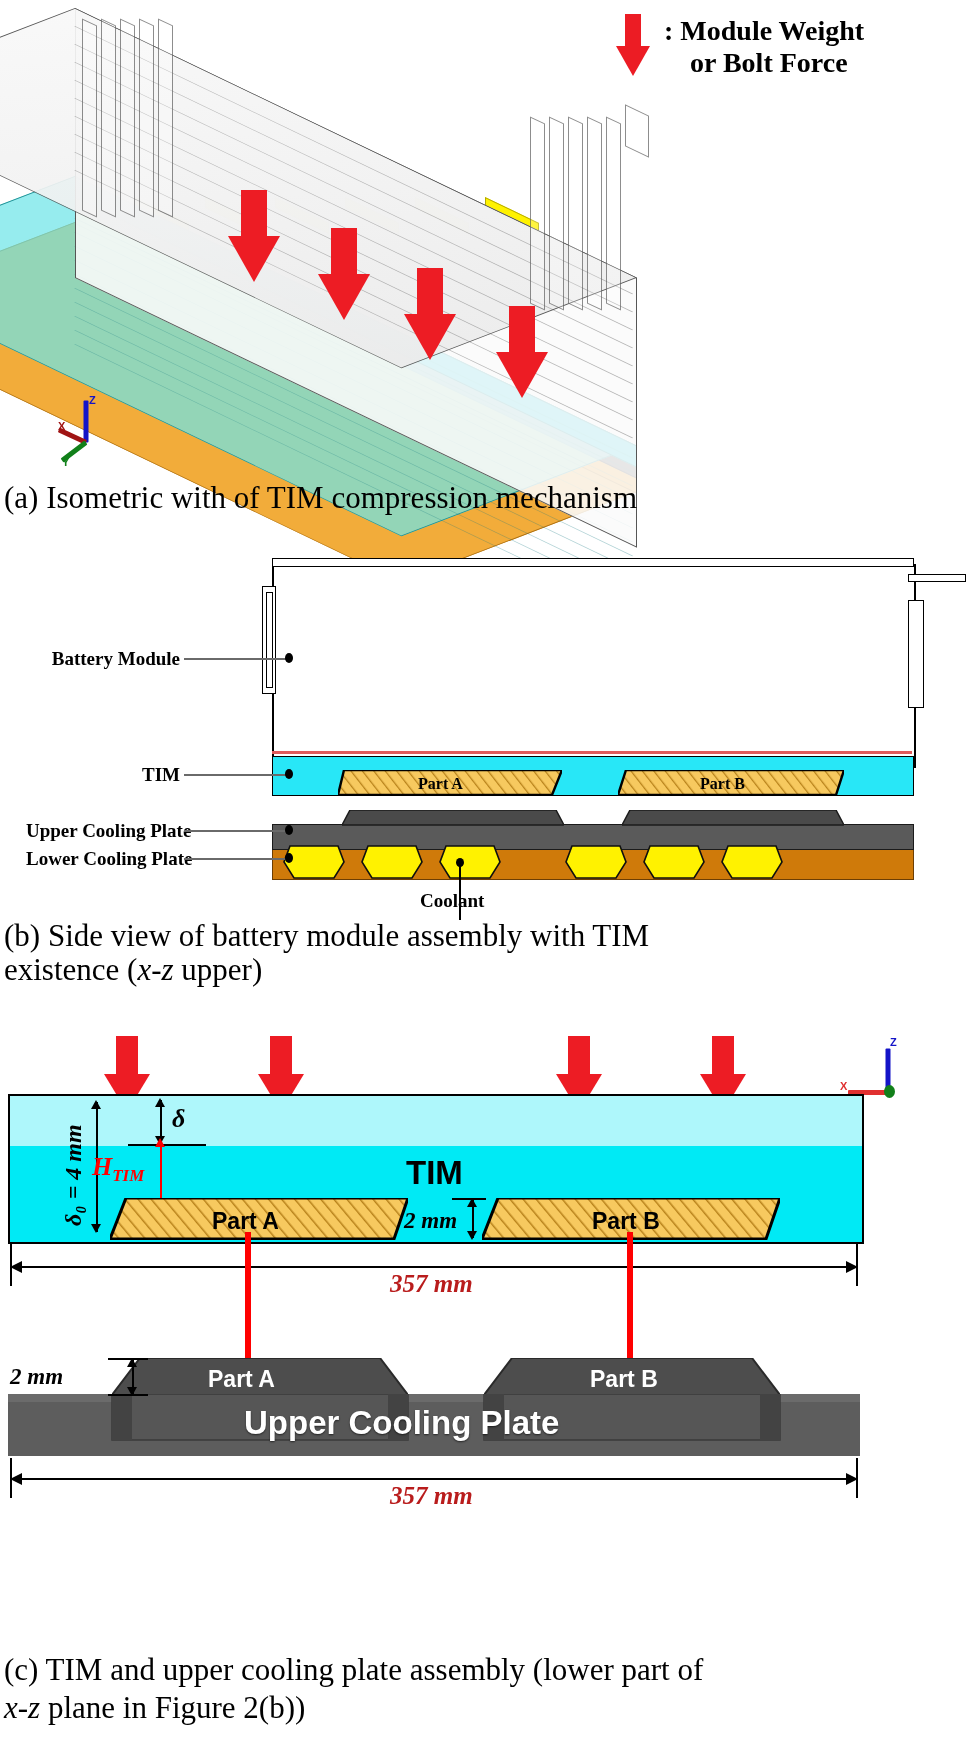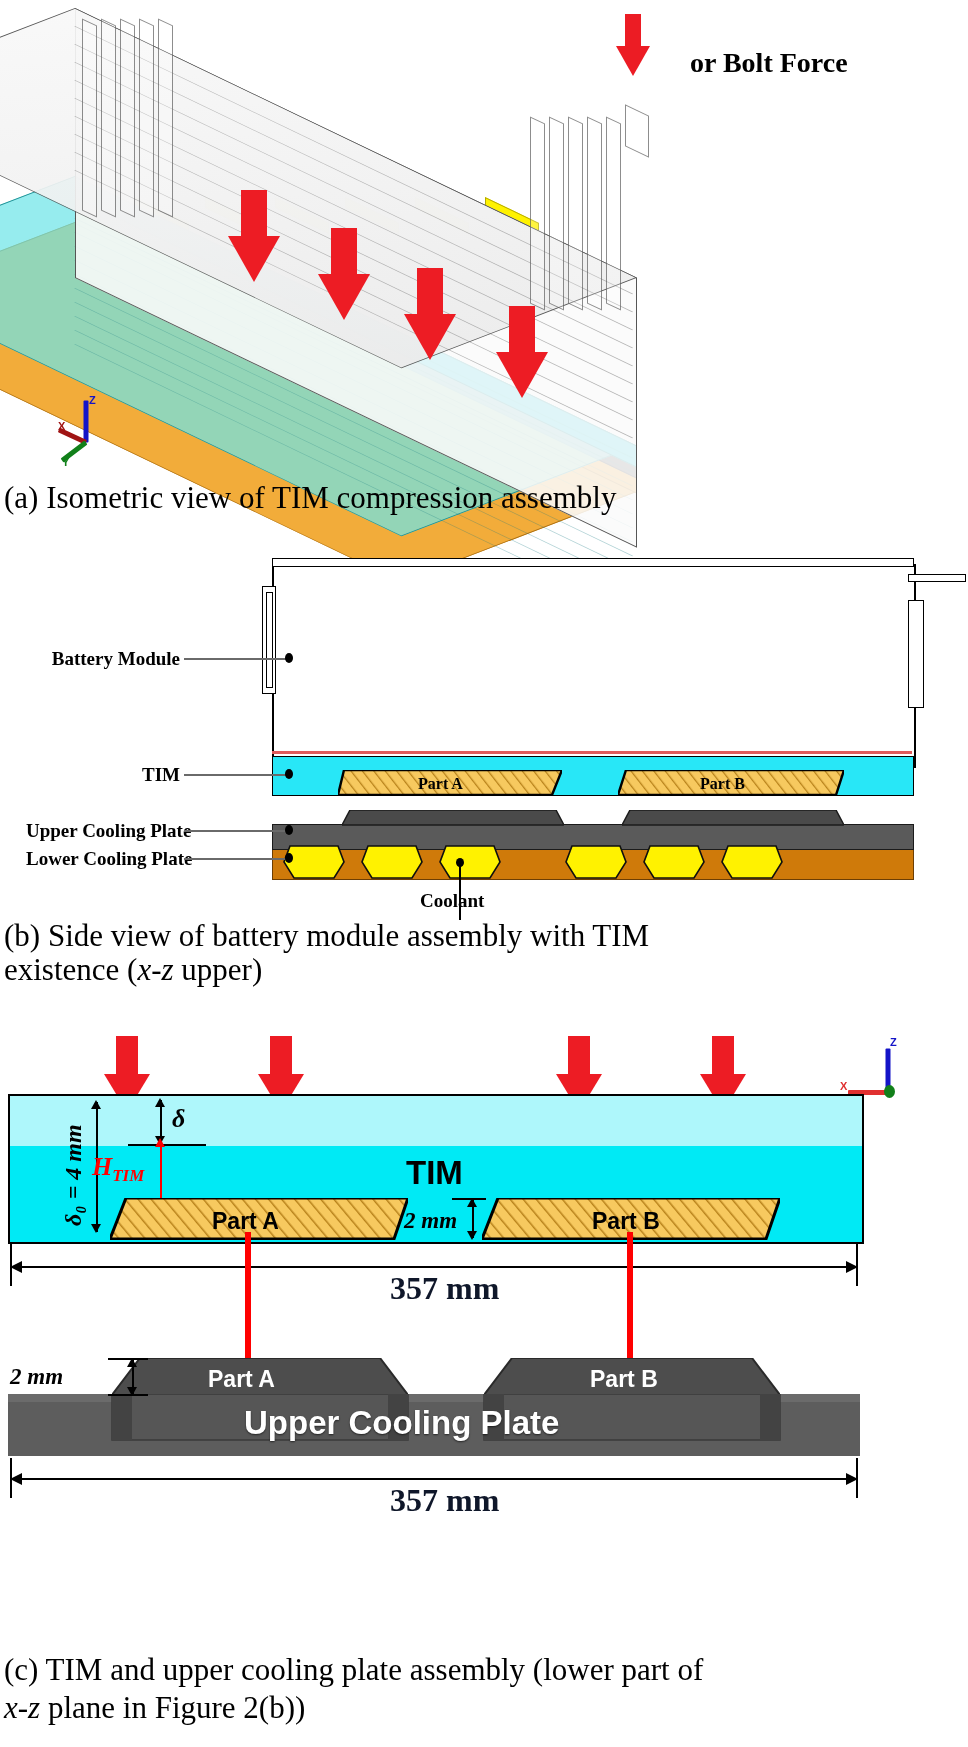--- a/index.html
+++ b/index.html
@@ -121,21 +121,21 @@
   .c-comp{position:absolute;font-family:"Liberation Sans",sans-serif;font-weight:bold;font-size:36px;color:#000;}
   .c-timbox{position:absolute;border:2px solid #000;background:#00eaf5;overflow:hidden;}
   .c-timgap{position:absolute;left:0;top:0;width:100%;background:#aef7fb;}
   .c-timtxt{position:absolute;font-family:"Liberation Sans",sans-serif;font-weight:bold;font-size:33px;color:#000;}
   .c-d0{position:absolute;font-family:"Liberation Serif",serif;font-style:italic;font-weight:bold;
     font-size:24px;color:#000;white-space:nowrap;transform:rotate(-90deg);transform-origin:0 0;}
   .c-delta{position:absolute;font-family:"Liberation Serif",serif;font-style:italic;font-weight:bold;font-size:26px;color:#000;}
   .c-htim{position:absolute;font-family:"Liberation Serif",serif;font-style:italic;font-weight:bold;
     font-size:26px;color:#ff0000;white-space:nowrap;}
   .c-2mm{position:absolute;font-family:"Liberation Serif",serif;font-style:italic;font-weight:bold;font-size:23px;color:#000;white-space:nowrap;}
-  .c-357{position:absolute;font-family:"Liberation Serif",serif;font-weight:bold;font-size:32px;color:#0f172a;white-space:nowrap;}
+  .c-357{position:absolute;font-family:"Liberation Serif",serif;font-style:italic;font-weight:bold;font-size:25px;color:#b91c1c;white-space:nowrap;}
   .c-partA{position:absolute;font-family:"Liberation Sans",sans-serif;font-weight:bold;font-size:23px;color:#000;}
   .c-partW{position:absolute;font-family:"Liberation Sans",sans-serif;font-weight:bold;font-size:23px;color:#fff;}
   .c-ucptxt{position:absolute;font-family:"Liberation Sans",sans-serif;font-weight:bold;font-size:33px;color:#fff;
     text-shadow:0 1px 2px rgba(0,0,0,.6);}
   .dimline{position:absolute;height:1.6px;background:#000;}
   .dimtick{position:absolute;width:1.6px;background:#000;}
   .vdim{position:absolute;width:1.6px;background:#000;}
   .redlink{position:absolute;width:6px;background:#ff0000;}
   .plate{position:absolute;background:#5d5d5d;}
 </style>
@@ -214,33 +214,34 @@
     <div class="load-arrow" style="left:496px;top:306px;">
       <div class="sh"></div>
         <div class="hd"></div>
     </div>
   </div>
 
   <div class="legend-arrow" style="left:616px;top:14px;">
     <div class="arr-shaft"></div>
       <div class="arr-head"></div>
   </div>
+  <div class="legend-text" style="left:664px;top:14px;">: Module Weight</div>
   <div class="legend-text" style="left:690px;top:46px;">or Bolt Force</div>
 
   <div class="triad" style="left:62px;top:398px;">
     <div class="ax" style="left:24px;top:42px;width:42px;background:#1414c8;transform:rotate(-90deg);"></div>
     <div class="ax" style="left:24px;top:42px;width:30px;background:#a01414;transform:rotate(205deg);"></div>
     <div class="ax" style="left:24px;top:42px;width:30px;background:#11801a;transform:rotate(143deg);"></div>
     <div class="lb" style="left:27px;top:-4px;color:#1414c8;">Z</div>
     <div class="lb" style="left:-4px;top:22px;color:#a01414;">X</div>
     <div class="lb" style="left:0px;top:58px;color:#11801a;">Y</div>
   </div>
 </div>
 
-<div class="caption" style="position:absolute;left:4px;top:480px;width:960px;">(a) Isometric view of TIM compression assembly</div>
+<div class="caption" style="position:absolute;left:4px;top:480px;width:960px;">(a) Isometric with of TIM compression mechanism</div>
 
 <div class="panel" id="panel-b">
 
   <div class="b-module" style="left:272px;top:16px;width:640px;height:200px;"></div>
   <div class="b-modtop" style="left:272px;top:10px;width:640px;height:7px;"></div>
 
   <div class="b-tab" style="left:262px;top:38px;width:12px;height:106px;"></div>
   <div class="b-tab" style="left:266px;top:44px;width:5px;height:94px;"></div>
 
   <div class="b-tab" style="left:908px;top:52px;width:14px;height:106px;"></div>

